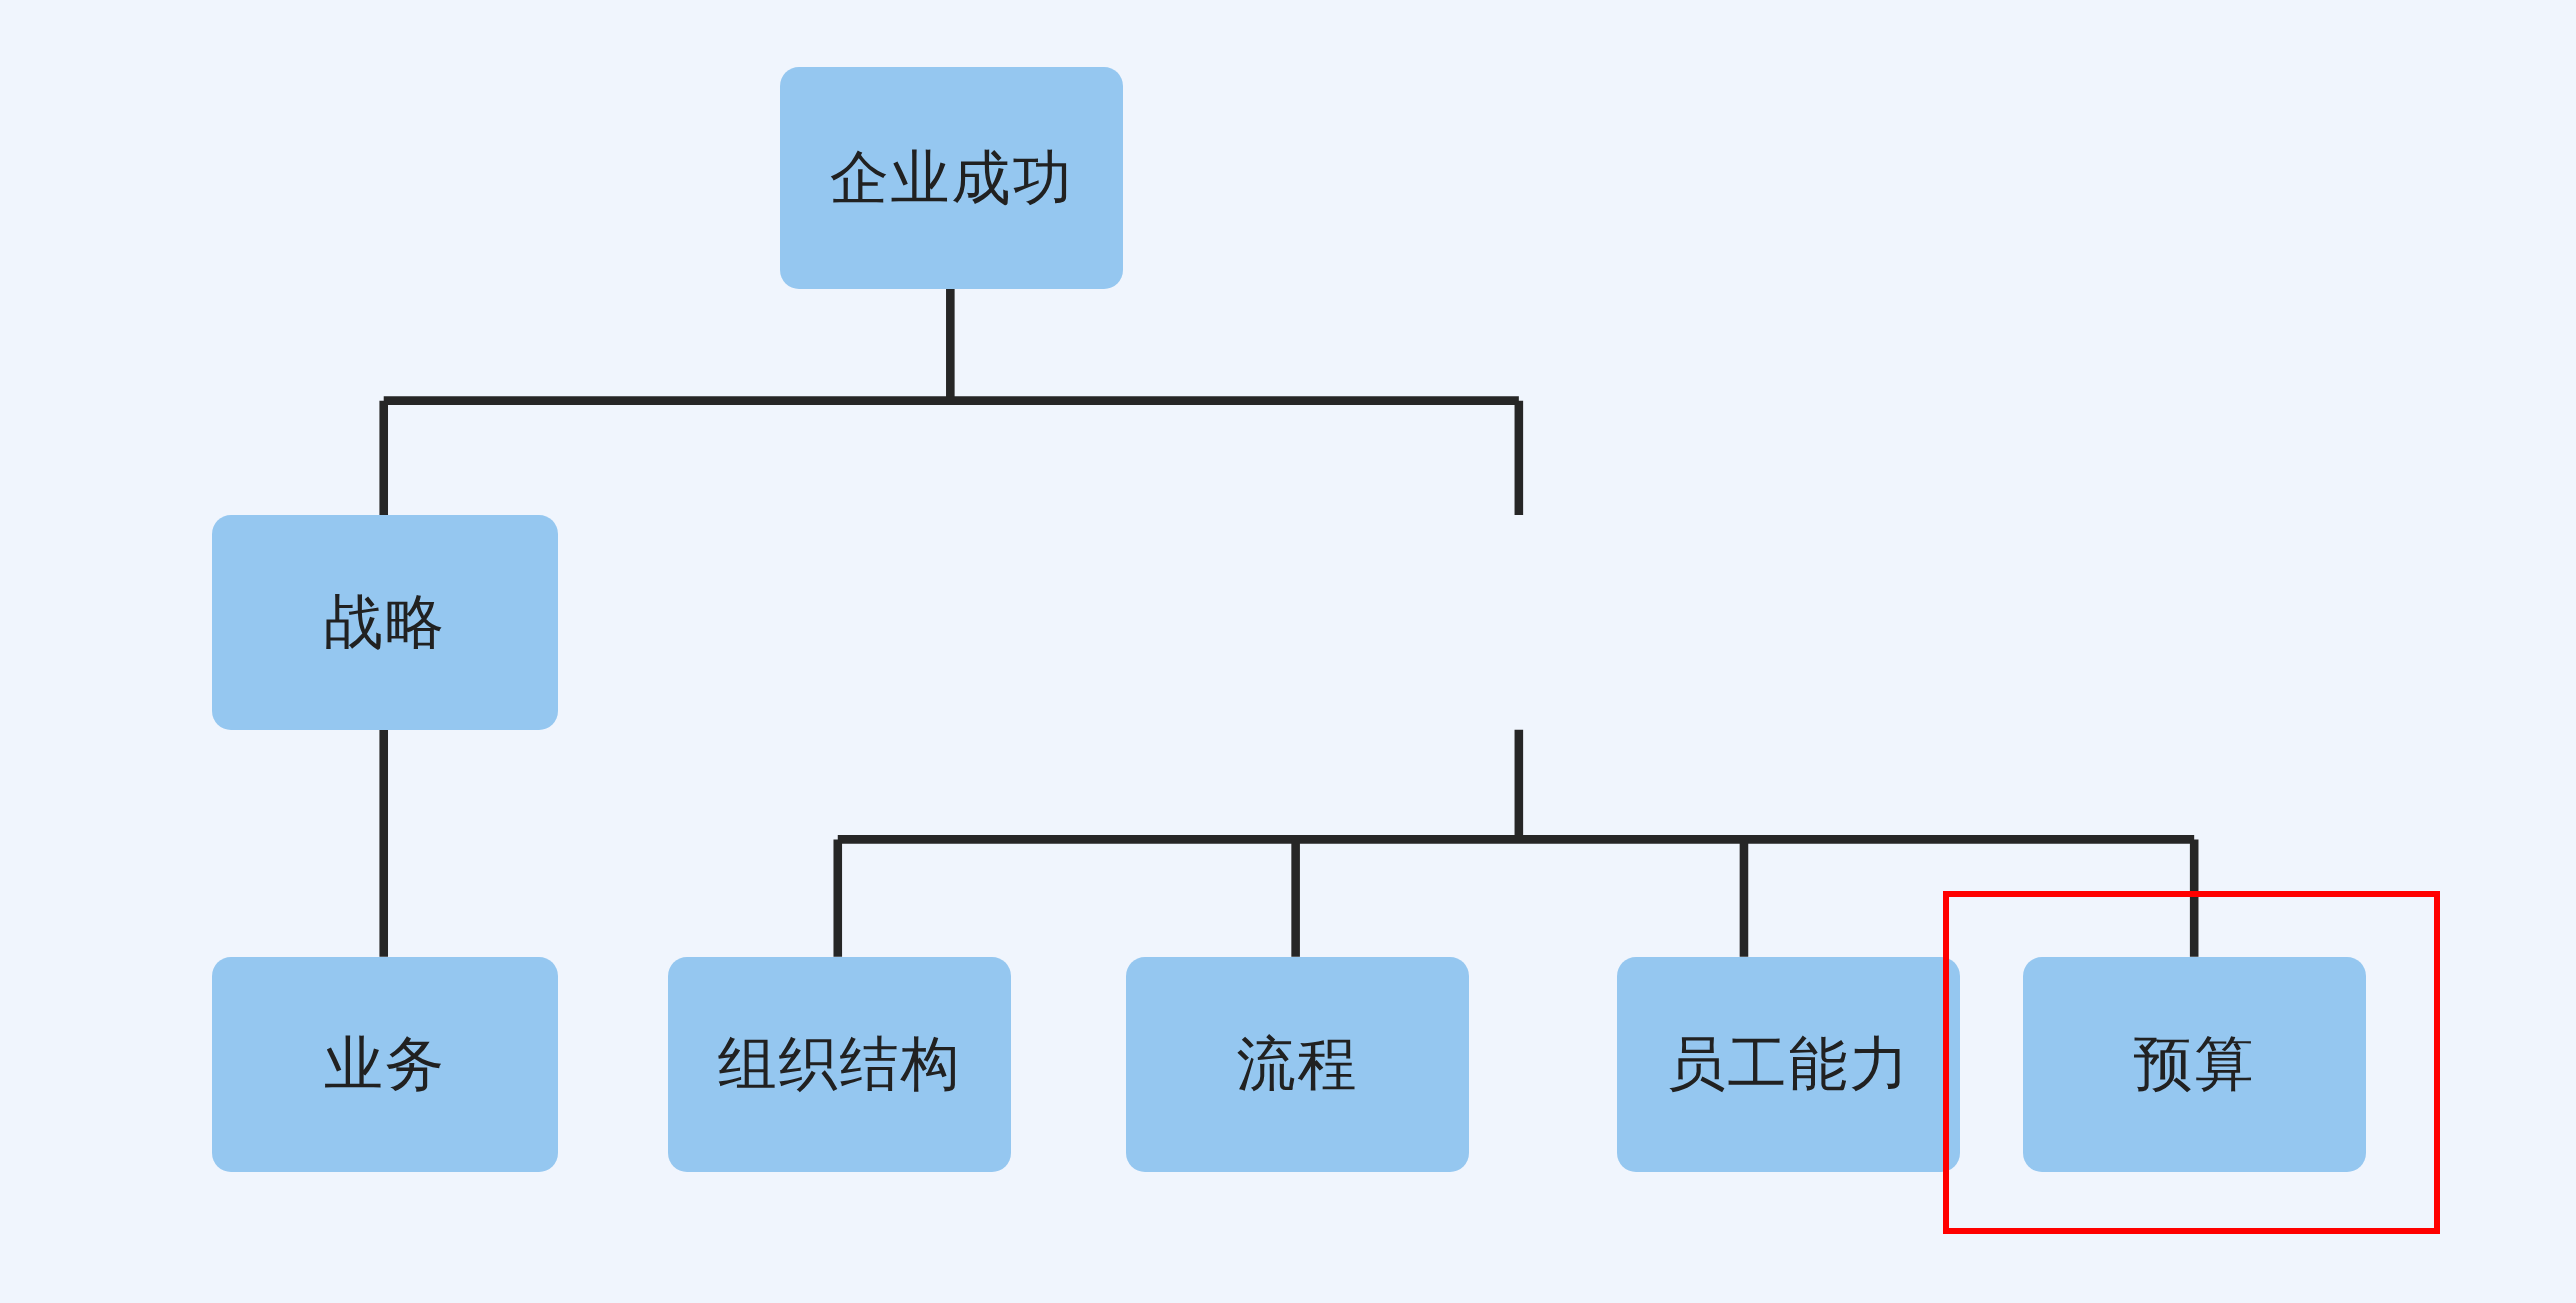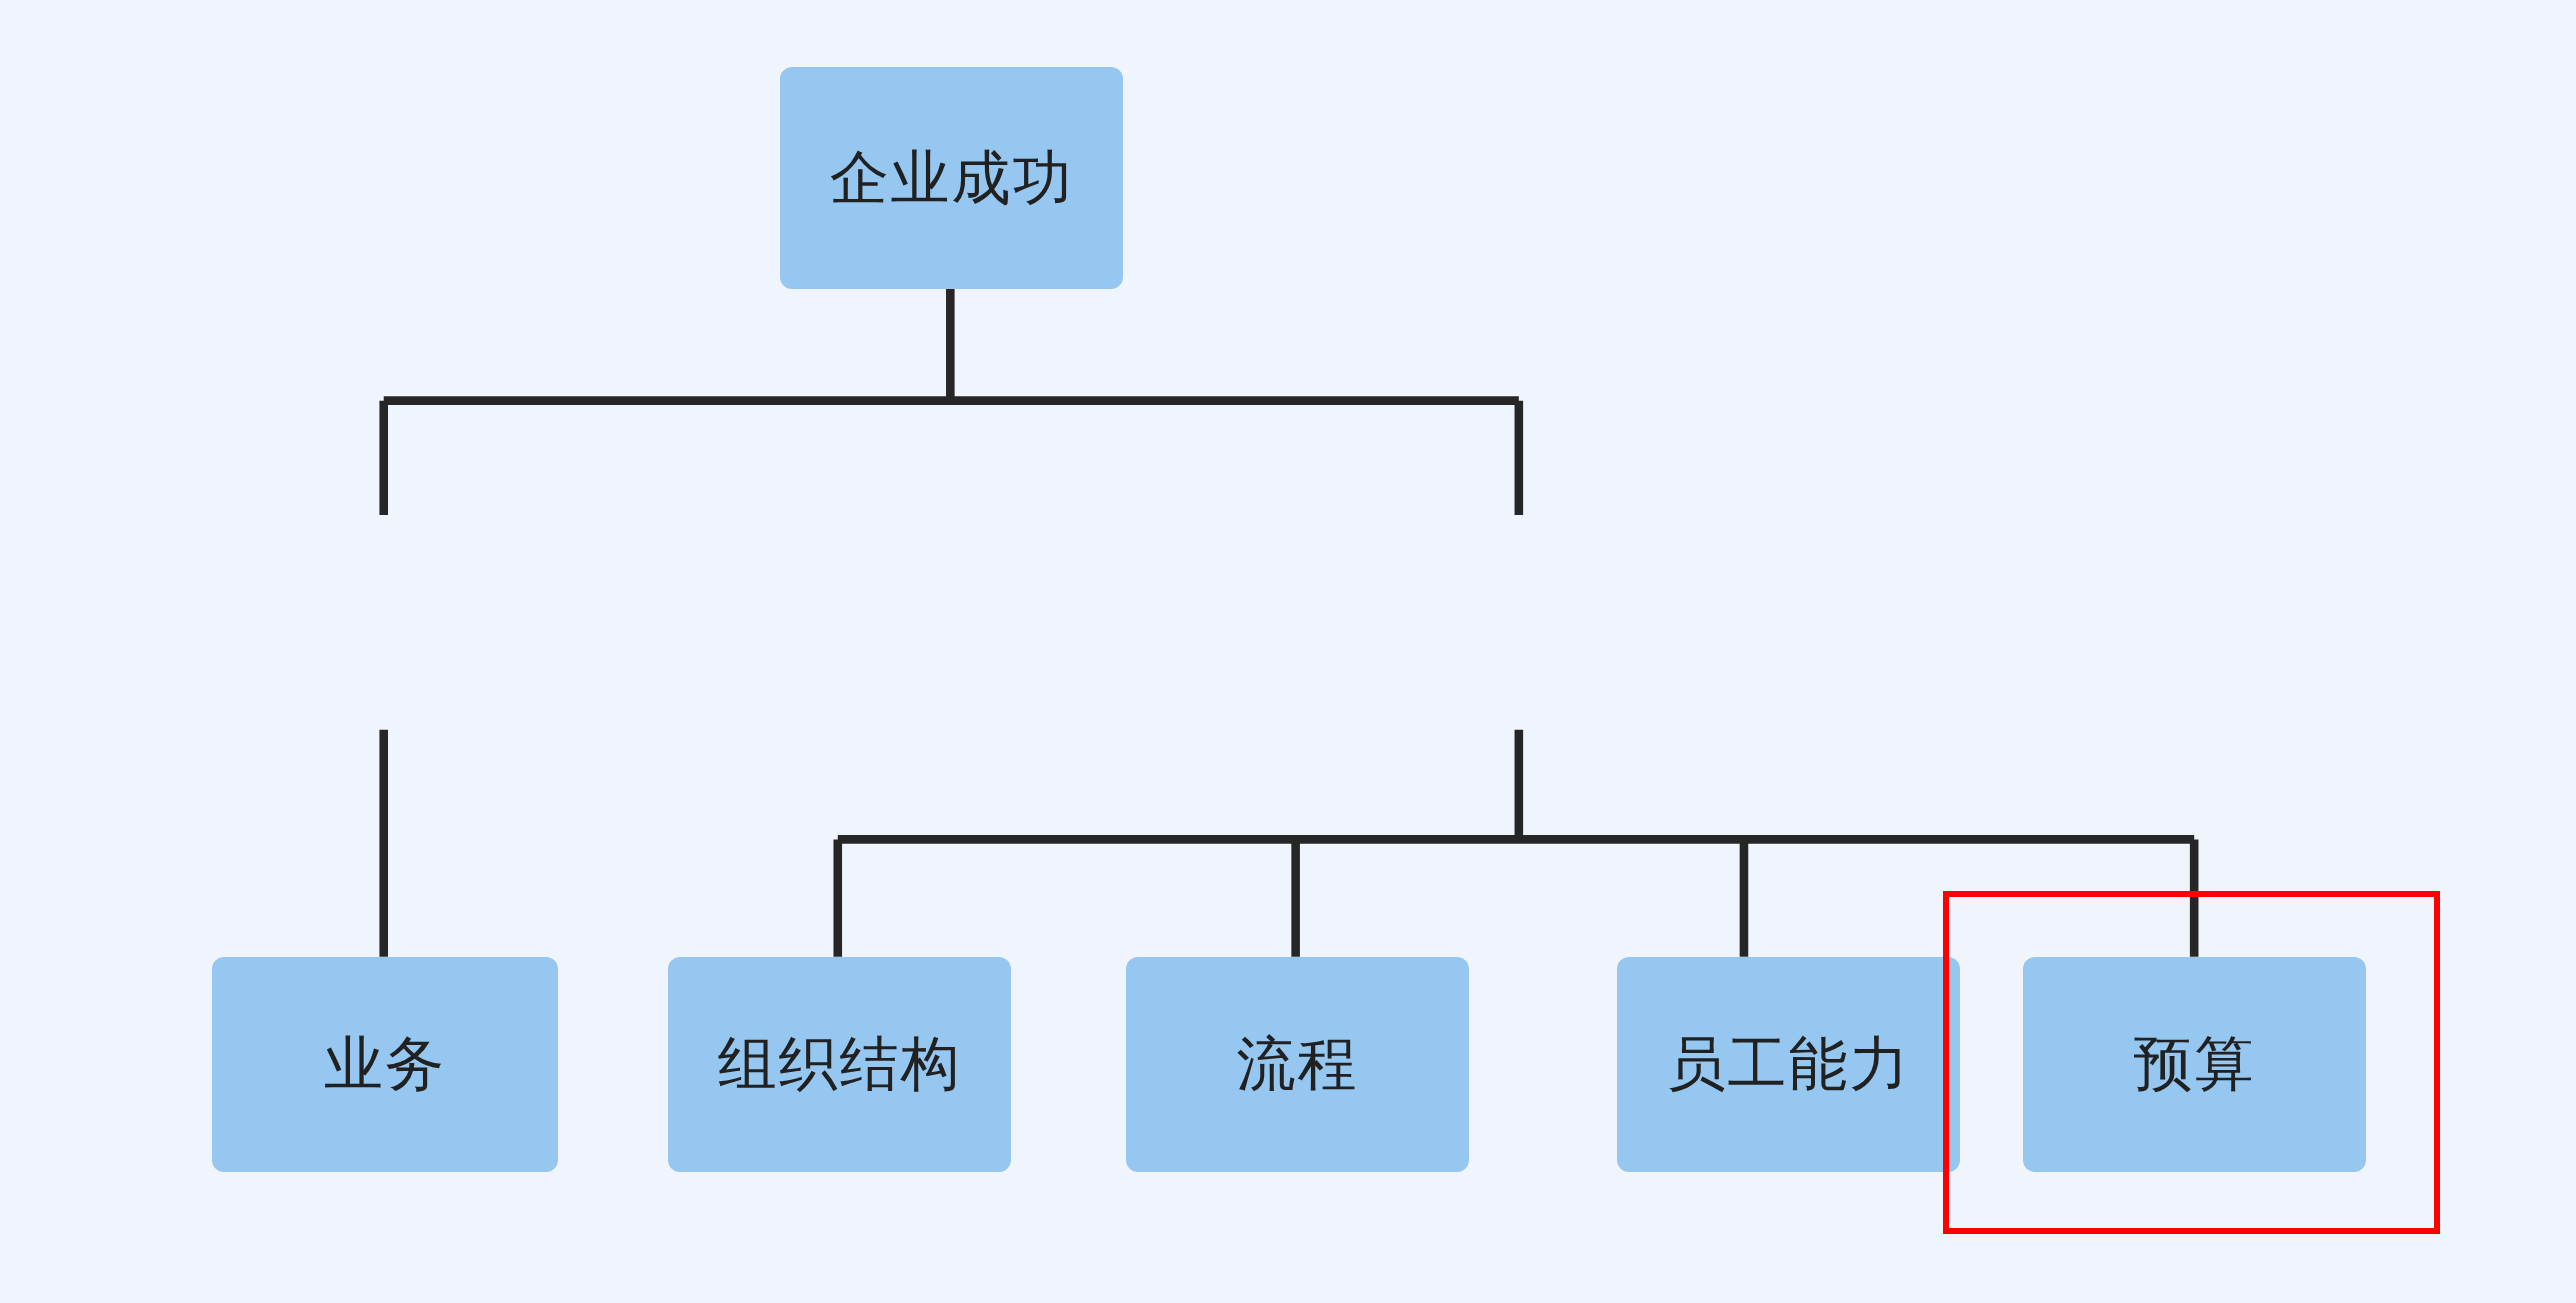--- a/index.html
+++ b/index.html
@@ -24,21 +24,21 @@
     position: absolute;
     left: 0;
     top: 0;
     width: 2576px;
     height: 1303px;
     pointer-events: none;
   }
   .node {
     position: absolute;
     background: #95c7f0;
-    border-radius: 12px;
+    border-radius: 19px;
     display: flex;
     align-items: center;
     justify-content: center;
     box-sizing: border-box;
   }
   .node-label {
     color: #212121;
     font-size: 59px;
     line-height: 1;
     letter-spacing: 1.9px;
@@ -79,20 +79,23 @@
       <path d="M 1358 880 L 1358 1003"></path>
       <path d="M 1828 880 L 1828 1003"></path>
       <path d="M 2300 880 L 2300 1003"></path>
     </g>
   </svg>
 
   <div class="node" style="left: 780px; top: 67px; width: 343px; height: 222px; background: rgb(149, 199, 240);">
     <span class="node-label" style="color: rgb(33, 33, 33);">企业成功</span>
   </div>
 
+  <div class="node" style="left: 212px; top: 515px; width: 346px; height: 215px; background: rgb(149, 199, 240);">
+    <span class="node-label" style="color: rgb(33, 33, 33);">战略</span>
+  </div>
 
 
   <div class="node" style="left: 668px; top: 957px; width: 343px; height: 215px; background: rgb(149, 199, 240);">
     <span class="node-label" style="color: rgb(33, 33, 33);">组织结构</span>
   </div>
 
   <div class="node" style="left: 212px; top: 957px; width: 346px; height: 215px; background: rgb(149, 199, 240);">
     <span class="node-label" style="color: rgb(33, 33, 33);">业务</span>
   </div>
 

